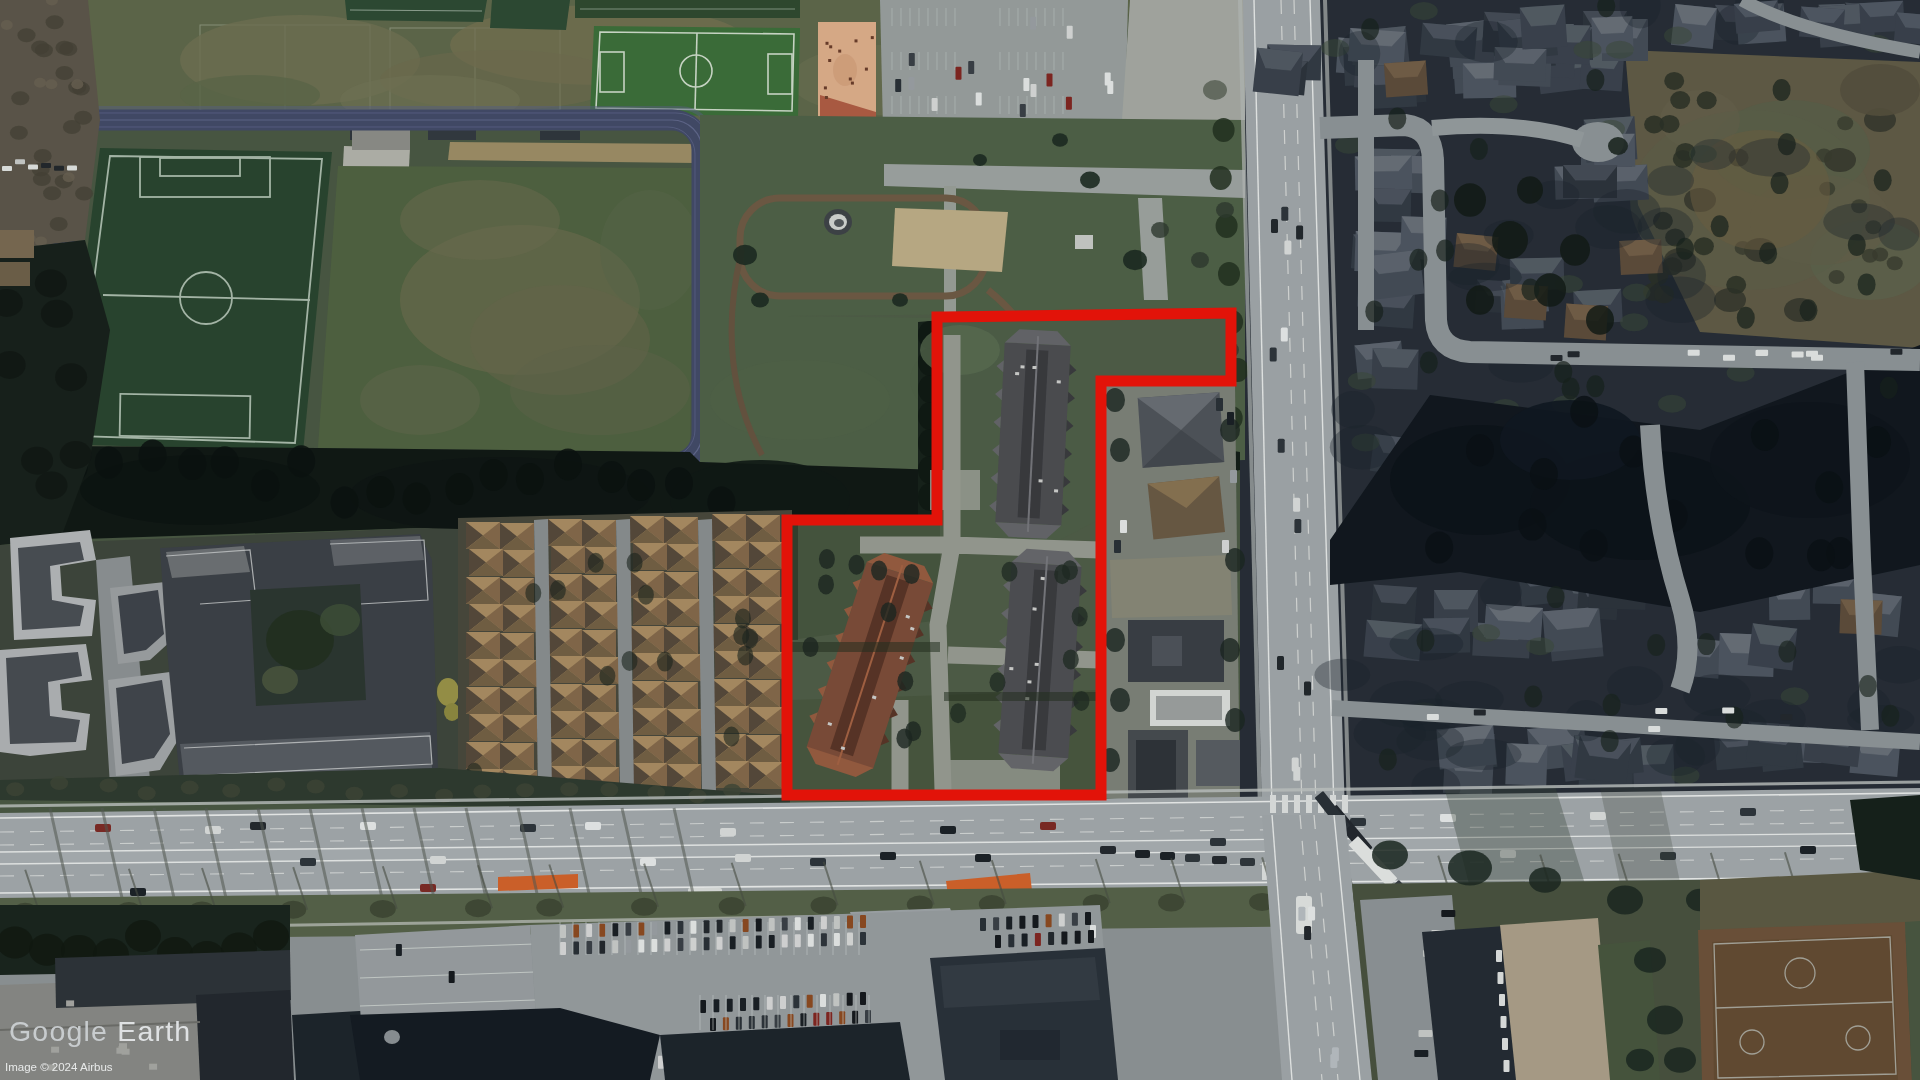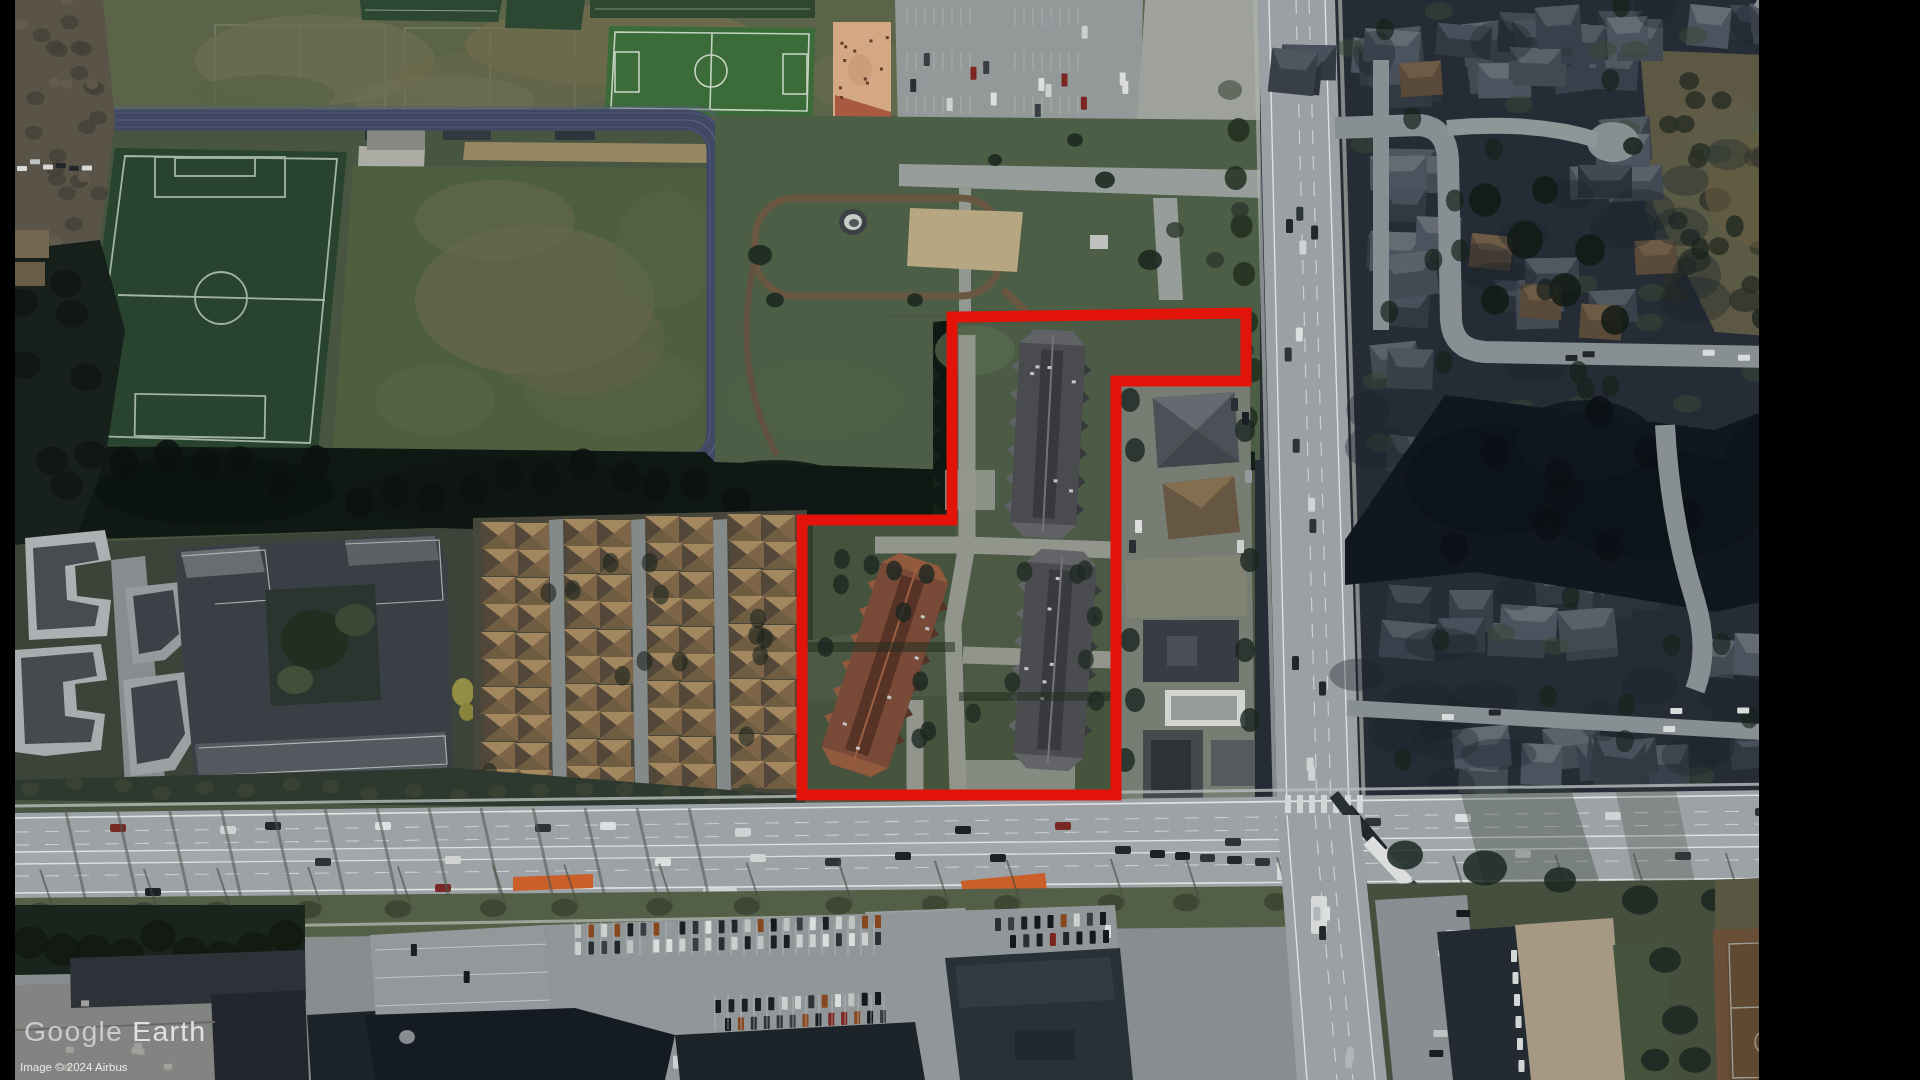--- a/index.html
+++ b/index.html
@@ -1,15 +1,15 @@
 <!DOCTYPE html>
 <html><head><meta charset="utf-8">
 <style>
 html,body{margin:0;padding:0;background:#000;}
-#scene{width:1744px;height:1080px;overflow:hidden;position:relative;padding-left:15px;}
+#scene{width:1920px;height:1080px;overflow:hidden;position:relative;}
 </style></head>
 <body>
 
 <div id="scene">
 <svg width="1920" height="1080" viewBox="0 0 1920 1080">
 
 <rect x="0.0" y="0.0" width="1920.0" height="1080.0" fill="#4f5a47"></rect>
 
 <rect x="0.0" y="0.0" width="1250.0" height="815.0" fill="#4a5843"></rect>
 

